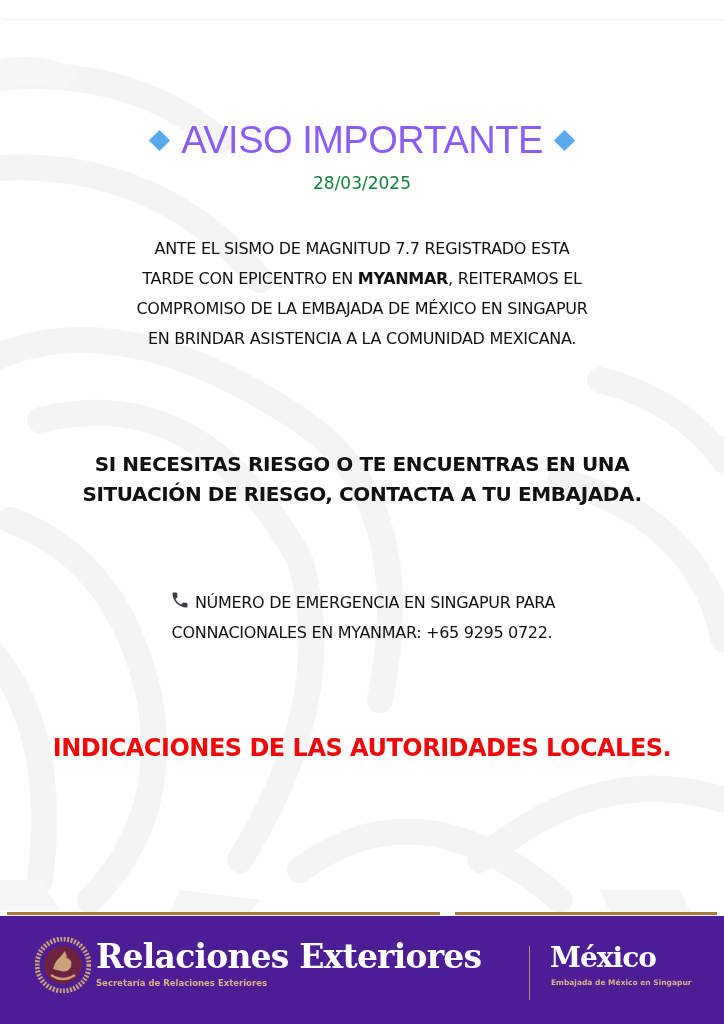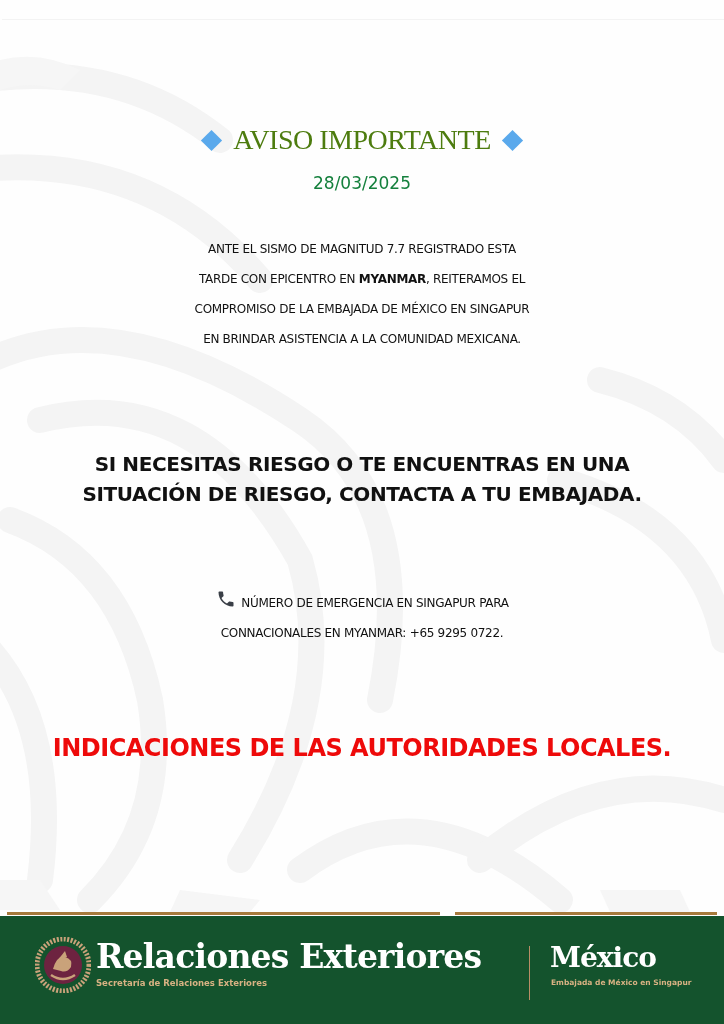--- a/index.html
+++ b/index.html
@@ -12,41 +12,41 @@
     .page { position: absolute; left: 0; top: 0; width: 724px; height: 1024px; }
     .bg-pattern { position: absolute; left: 0; top: 0; width: 724px; height: 912px; z-index: 0; }
     .top-line { position: absolute; left: 2px; top: 19px; width: 722px; height: 1px; background: #f3f3f3; z-index: 1; }
     .content { position: absolute; left: 0; top: 0; width: 724px; z-index: 2; text-align: center; color: #111; }
 
     .title-row {
       position: absolute; top: 116px; left: 0; width: 724px;
       display: flex; justify-content: center; align-items: center; gap: 14px;
     }
     .diamond { width: 15px; height: 15px; background: #5aa9ec; transform: rotate(45deg); display: inline-block; }
-    .title { color: #4d7c0f; font-size: 28px; font-family: Liberation Serif, serif; letter-spacing: -0.5px; line-height: 48px; }
+    .title { color: #8b5cf6; font-size: 38px; font-family: Liberation Sans, sans-serif; letter-spacing: -0.5px; line-height: 48px; }
     .date { position: absolute; top: 173px; left: 0; width: 724px; font-size: 17px; color: #15803d; }
 
     .para {
-      position: absolute; left: 0; width: 724px; font-size: 12px; line-height: 30px; color: #111;
+      position: absolute; left: 0; width: 724px; font-size: 16px; line-height: 30px; color: #111;
       letter-spacing: -0.3px;
     }
     .p1 { top: 234px; }
     .p1 b { font-weight: bold; }
     .p2 { top: 449px; font-weight: bold; font-size: 20px; line-height: 30px; letter-spacing: -0.4px; }
     .p3 { top: 588px; }
     .p3 b { font-weight: normal; }
     .p4 { top: 729px; font-weight: bold; color: #ee0a0a; font-size: 24px; line-height: 38px; letter-spacing: -0.5px; }
     .phone-icon { display: inline-block; width: 22px; height: 20px; vertical-align: -2px; margin-right: 4px; }
 
     .gold-line { position: absolute; top: 912px; height: 3px; background: #a77a3c; z-index: 3; }
     .gold-left { left: 7px; width: 433px; }
     .gold-right { left: 455px; width: 262px; }
 
     .footer {
-      position: absolute; left: 0; top: 916px; width: 724px; height: 108px; background: #14532d; z-index: 3;
+      position: absolute; left: 0; top: 916px; width: 724px; height: 108px; background: #4c1d95; z-index: 3;
     }
     .seal { position: absolute; left: 35px; top: 21px; width: 56px; height: 56px; }
     .brand-title {
       position: absolute; left: 96px; top: 21px; color: #ffffff;
       font-family: "DejaVu Serif", serif; font-weight: bold; font-size: 33px; letter-spacing: -0.8px; line-height: 40px;
     }
     .brand-sub {
       position: absolute; left: 96px; top: 62px; color: #d8b283;
       font-family: "DejaVu Sans", sans-serif; font-weight: bold; font-size: 8.5px; letter-spacing: 0px;
     }

